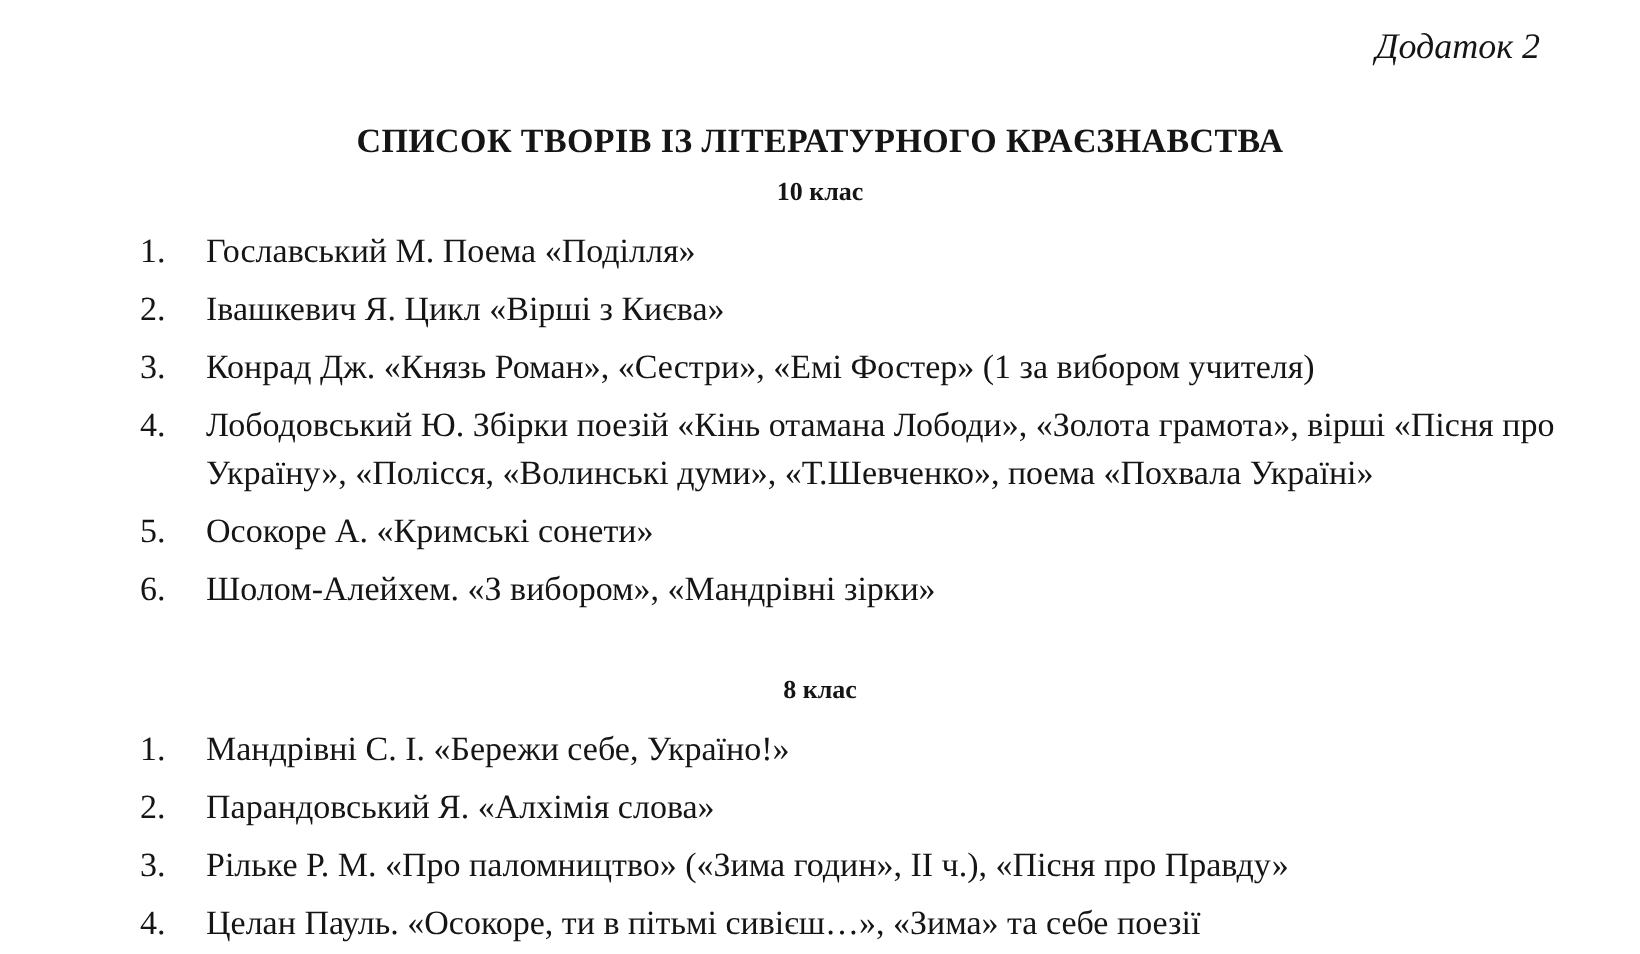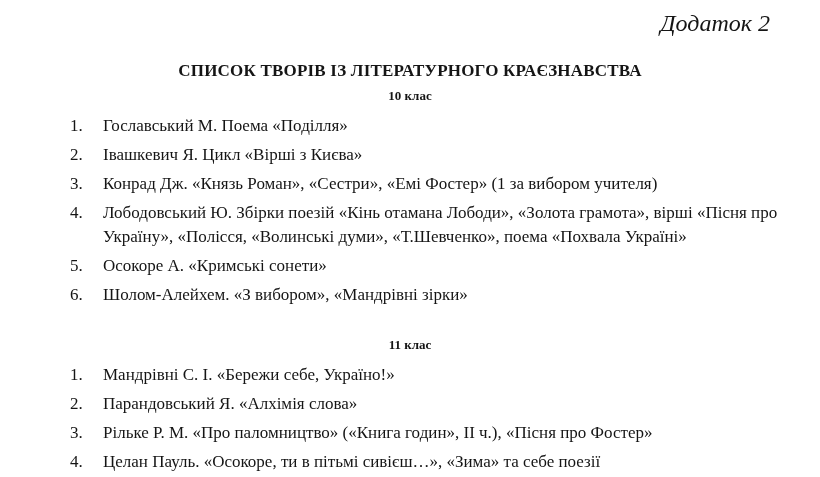--- a/index.html
+++ b/index.html
@@ -15,21 +15,21 @@
     position: relative;
     width: 820px;
     height: 477px;
     background: #ffffff;
     padding-top: 12px;
   }
   .annex {
     text-align: right;
     padding-right: 50px;
     font-style: italic;
-    font-size: 24px;
+    font-size: 18px;
     line-height: 22px;
   }
   .doc-title {
     margin-top: 26px;
     text-align: center;
     font-weight: bold;
     font-size: 17px;
     line-height: 22px;
     letter-spacing: 0.2px;
   }
@@ -92,34 +92,34 @@
     <li>
       <span class="num">5.</span>
       <span>Осокоре А. «Кримські сонети»</span>
     </li>
     <li>
       <span class="num">6.</span>
       <span>Шолом-Алейхем. «З вибором», «Мандрівні зірки»</span>
     </li>
   </ol>
 
-  <div class="grade-heading second">11 клас</div>
+  <div class="grade-heading second">8 клас</div>
 
   <ol class="works">
     <li>
       <span class="num">1.</span>
       <span>Мандрівні С. І. «Бережи себе, Україно!»</span>
     </li>
     <li>
       <span class="num">2.</span>
       <span>Парандовський Я. «Алхімія слова»</span>
     </li>
     <li>
       <span class="num">3.</span>
-      <span>Рільке Р. М. «Про паломництво» («Книга годин», II ч.), «Пісня про Фостер»</span>
+      <span>Рільке Р. М. «Про паломництво» («Зима годин», II ч.), «Пісня про Правду»</span>
     </li>
     <li>
       <span class="num">4.</span>
       <span>Целан Пауль. «Осокоре, ти в пітьмі сивієш…», «Зима» та себе поезії</span>
     </li>
 
   </ol>
 
 </div>
 

